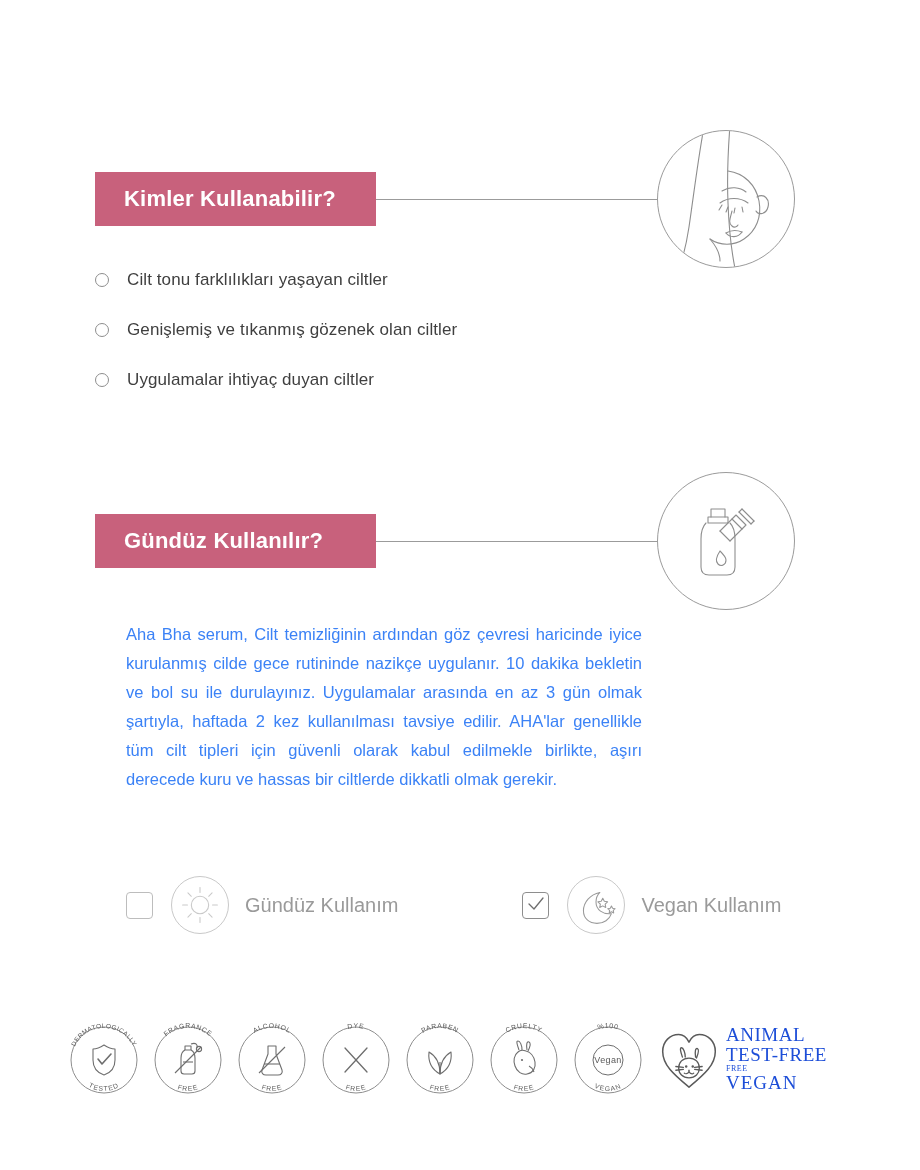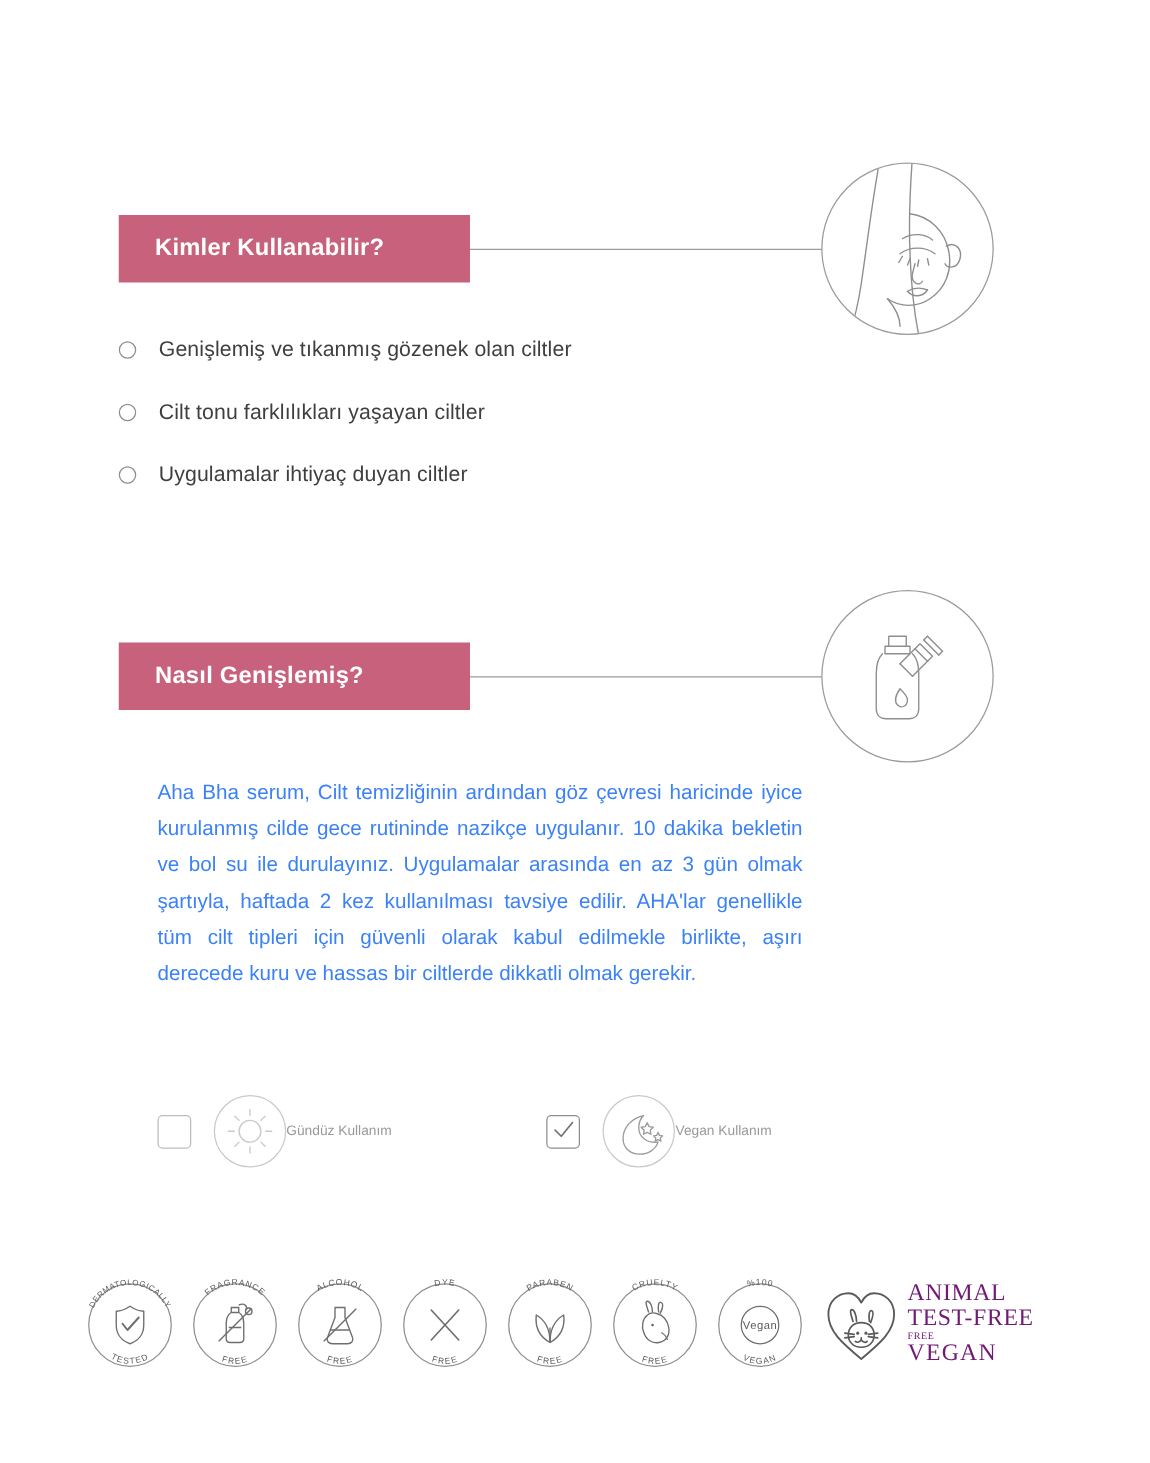--- a/index.html
+++ b/index.html
@@ -25,21 +25,21 @@
 
   
   .section-head {
     position: absolute;
     display: flex;
     align-items: center;
   }
   .head-bar {
     background: #c8617c;
     color: #ffffff;
-    font-size: 19px;
+    font-size: 22px;
     font-weight: bold;
     letter-spacing: 0.2px;
     display: flex;
     align-items: center;
     padding: 0 0 0 29px;
     width: 281px;
     height: 54px;
   }
   .connector {
     height: 1px;
@@ -130,21 +130,22 @@
     height: 58px;
     border: 1px solid #c9c9c9;
     border-radius: 50%;
     margin-left: 18px;
     display: flex;
     align-items: center;
     justify-content: center;
     flex: 0 0 auto;
   }
   .usage-label {
-    font-size: 11px;
+    margin-left: 16px;
+    font-size: 20px;
     color: #9a9a9a;
     white-space: nowrap;
   }
 
   
   .badges {
     position: absolute;
     left: 62px;
     top: 1012px;
     width: 800px;
@@ -160,21 +161,21 @@
   }
   .badge svg { display: block; }
   .vegan-logo {
     margin-left: 8px;
     display: flex;
     align-items: center;
   }
   .vegan-text {
     margin-left: 6px;
     font-family: "Liberation Serif", serif;
-    color: #701a75;
+    color: #1d4ed8;
     line-height: 1.05;
   }
   .vegan-text .l1 { font-size: 19px; letter-spacing: 0.5px; }
   .vegan-text .l2 { font-size: 19px; letter-spacing: 0.5px; }
   .vegan-text .l3 { font-size: 8px; letter-spacing: 0.5px; }
   .vegan-text .l4 { font-size: 19px; letter-spacing: 1px; }
 </style>
 </head>
 <body>
 
@@ -209,34 +210,34 @@
 
         <path d="M68 102 C73 99 79 99 84 101"></path>
         <path d="M68 102 C72 107 80 107 84 101"></path>
       </g>
     </svg>
   </div>
 
   <div class="bullets">
     <div class="bullet-row">
       <span class="bullet-ring"></span>
-      <span class="bullet-text">Genişlemiş ve tıkanmış gözenek olan ciltler</span>
+      <span class="bullet-text">Cilt tonu farklılıkları yaşayan ciltler</span>
     </div>
     <div class="bullet-row">
       <span class="bullet-ring"></span>
-      <span class="bullet-text">Cilt tonu farklılıkları yaşayan ciltler</span>
+      <span class="bullet-text">Genişlemiş ve tıkanmış gözenek olan ciltler</span>
     </div>
     <div class="bullet-row">
       <span class="bullet-ring"></span>
       <span class="bullet-text">Uygulamalar ihtiyaç duyan ciltler</span>
     </div>
   </div>
 
   <div class="section-head" style="left:95px; top:514px; width:600px;">
-    <div class="head-bar">Nasıl Genişlemiş?</div>
+    <div class="head-bar">Gündüz Kullanılır?</div>
     <div class="connector" style="width:283px;"></div>
   </div>
 
   <div class="circle-icon" style="left:657px; top:472px;">
     <svg viewBox="0 0 138 138" width="138" height="138" aria-hidden="true">
       <g fill="none" stroke="#8e8e8e" stroke-width="1.1" stroke-linejoin="round" stroke-linecap="round">
 
         <path d="M53 44 L53 36 L67 36 L67 44"></path>
         <path d="M50 44 L70 44 L70 50 L50 50 Z"></path>
         <path d="M48 50 C44 54 43 60 43 66 L43 94 C43 99 46 102 51 102 L69 102 C74 102 77 99 77 94 L77 66 C77 60 76 54 72 50"></path>

